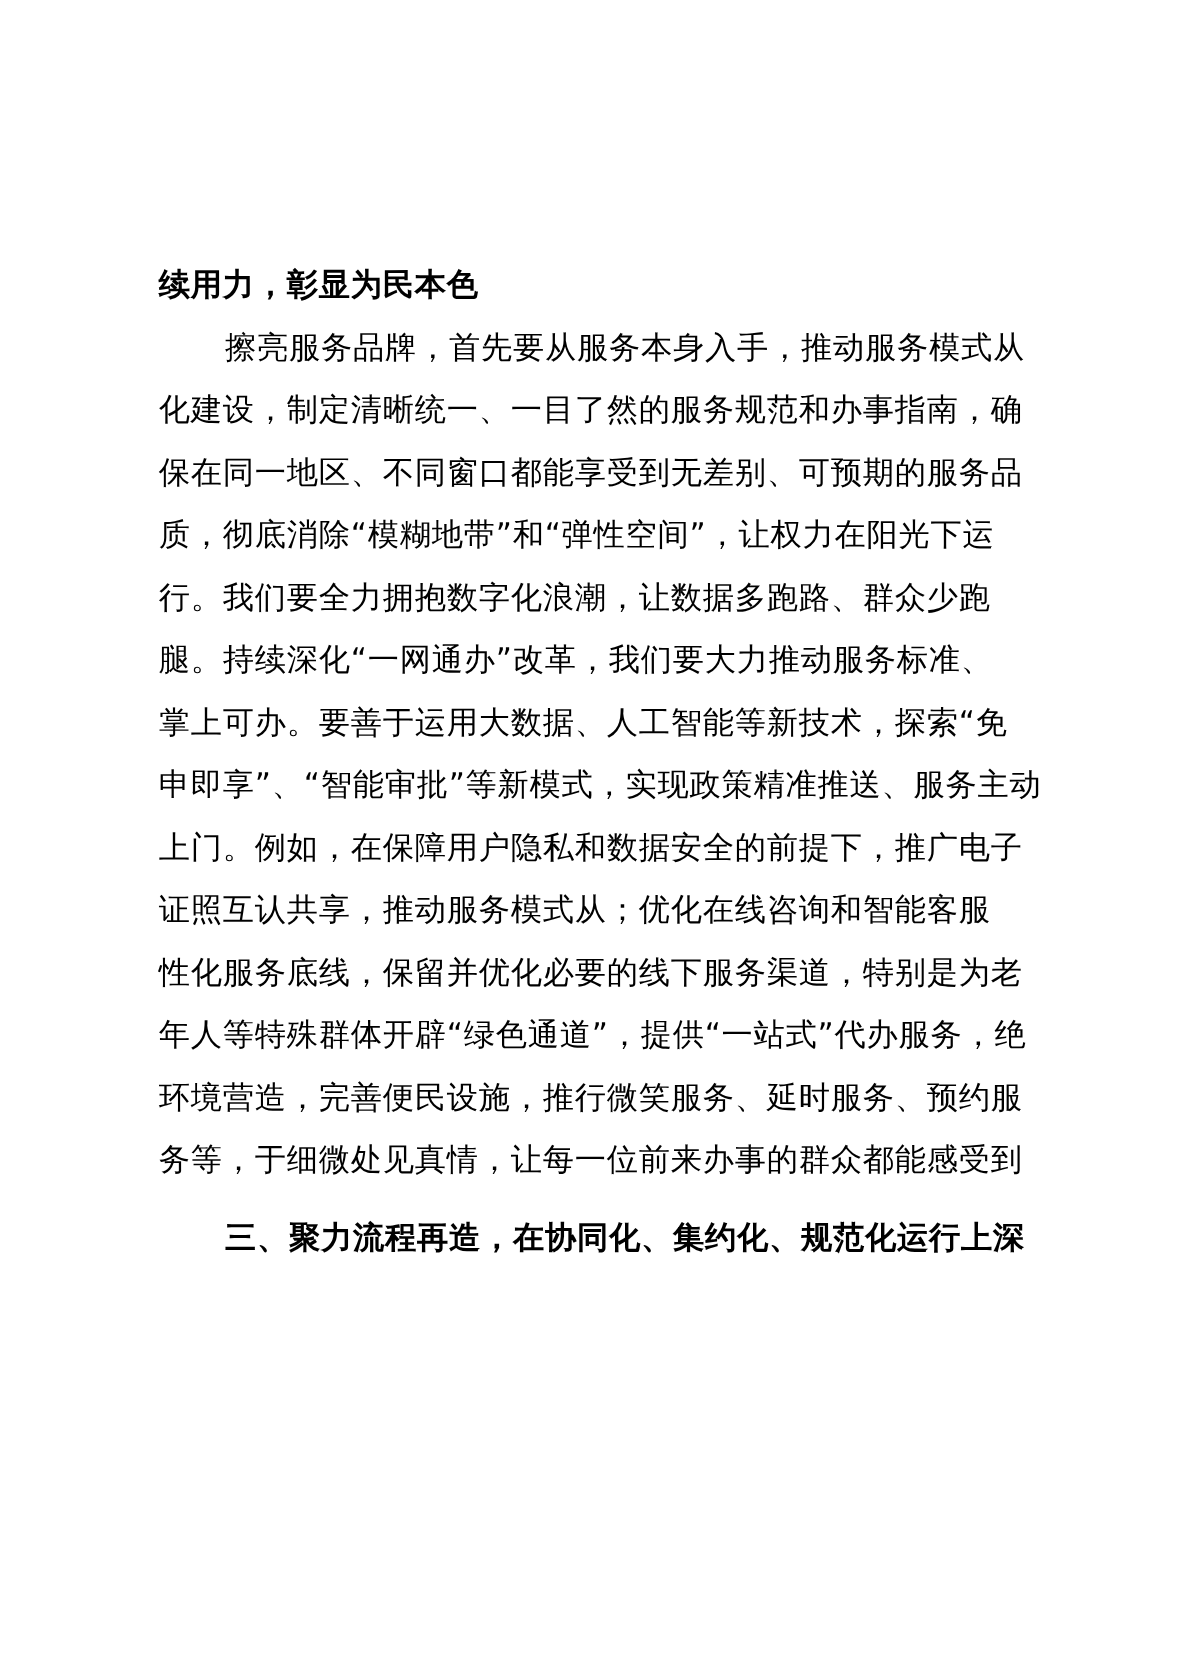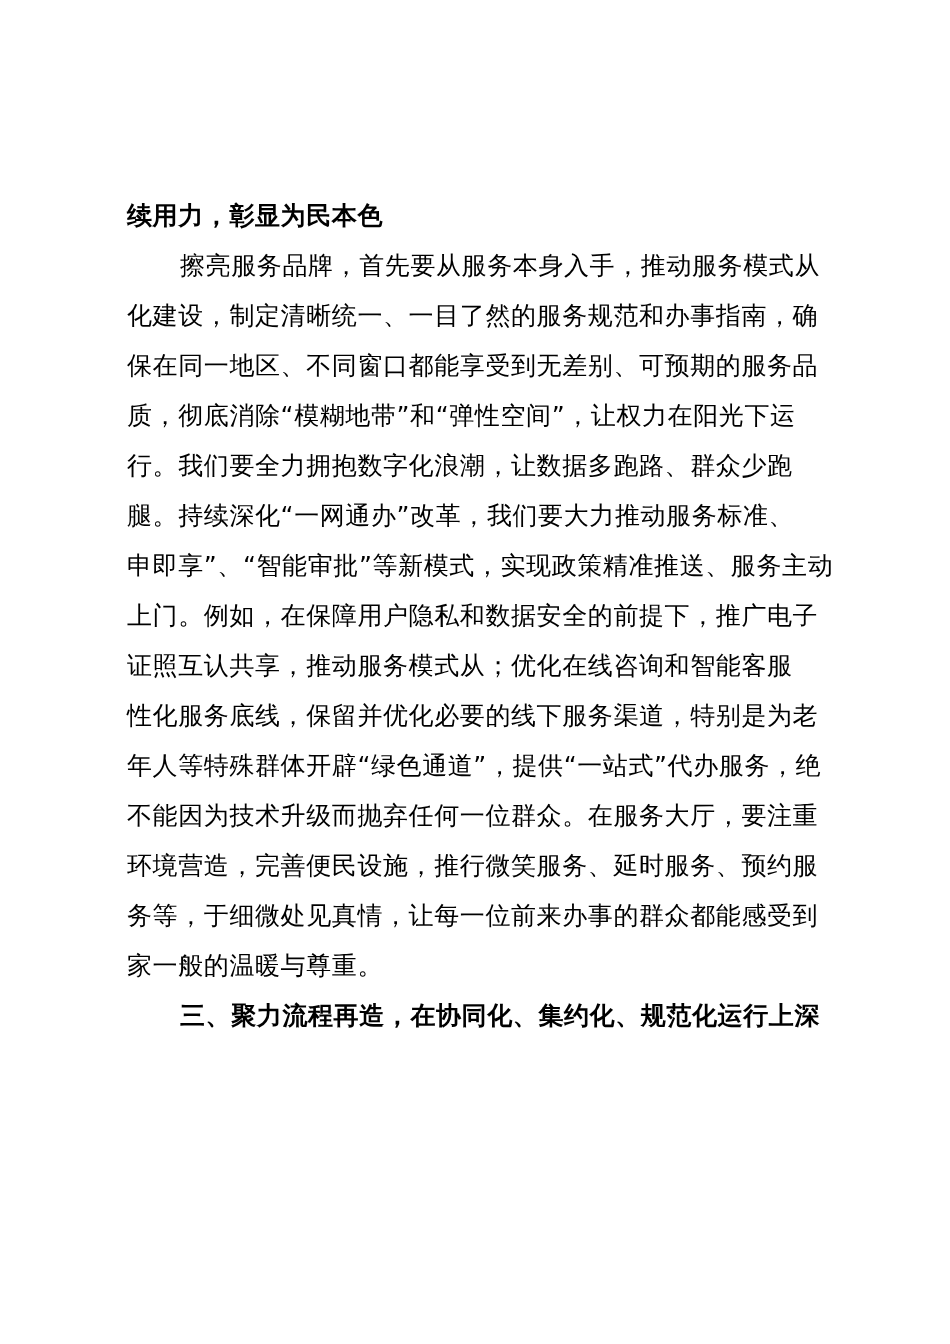--- a/index.html
+++ b/index.html
@@ -24,39 +24,39 @@
     .line {
       position: relative;
       height: 50px;
       line-height: 40px;
       font-size: 25px;
       white-space: nowrap;
       letter-spacing: 0.6px;
     }
     .line.bold {
       font-weight: bold;
+      margin-top: 12px;
     }
     .line.indent {
       padding-left: 53px;
     }
   </style>
 </head>
 <body>
 
 <div class="page">
   <div class="line bold">续用力，彰显为民本色</div>
   <div class="line indent">擦亮服务品牌，首先要从服务本身入手，推动服务模式从</div>
   <div class="line">化建设，制定清晰统一、一目了然的服务规范和办事指南，确</div>
   <div class="line">保在同一地区、不同窗口都能享受到无差别、可预期的服务品</div>
   <div class="line">质，彻底消除“模糊地带”和“弹性空间”，让权力在阳光下运</div>
   <div class="line">行。我们要全力拥抱数字化浪潮，让数据多跑路、群众少跑</div>
   <div class="line">腿。持续深化“一网通办”改革，我们要大力推动服务标准、</div>
+  <div class="line">掌上可办。要善于运用大数据、人工智能等新技术，探索“免</div>
   <div class="line">申即享”、“智能审批”等新模式，实现政策精准推送、服务主动</div>
   <div class="line">上门。例如，在保障用户隐私和数据安全的前提下，推广电子</div>
   <div class="line">证照互认共享，推动服务模式从；优化在线咨询和智能客服</div>
   <div class="line">性化服务底线，保留并优化必要的线下服务渠道，特别是为老</div>
   <div class="line">年人等特殊群体开辟“绿色通道”，提供“一站式”代办服务，绝</div>
-  <div class="line">不能因为技术升级而抛弃任何一位群众。在服务大厅，要注重</div>
   <div class="line">环境营造，完善便民设施，推行微笑服务、延时服务、预约服</div>
   <div class="line">务等，于细微处见真情，让每一位前来办事的群众都能感受到</div>
-  <div class="line">家一般的温暖与尊重。</div>
   <div class="line bold indent">三、聚力流程再造，在协同化、集约化、规范化运行上深</div>
 </div>
 
 </body></html>

